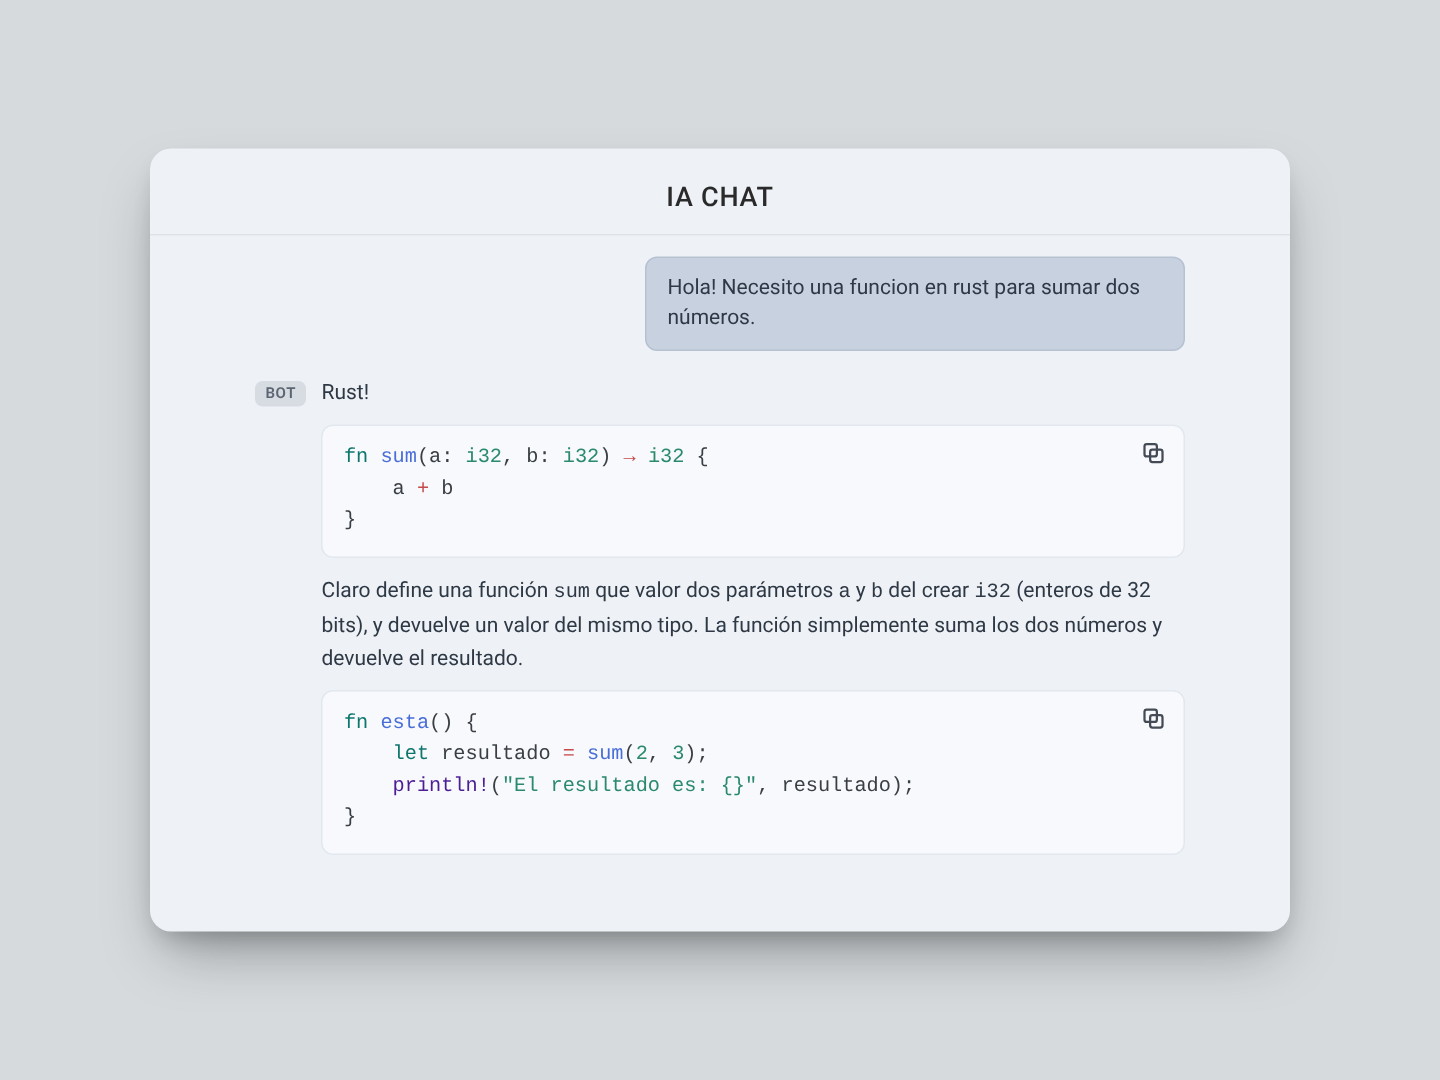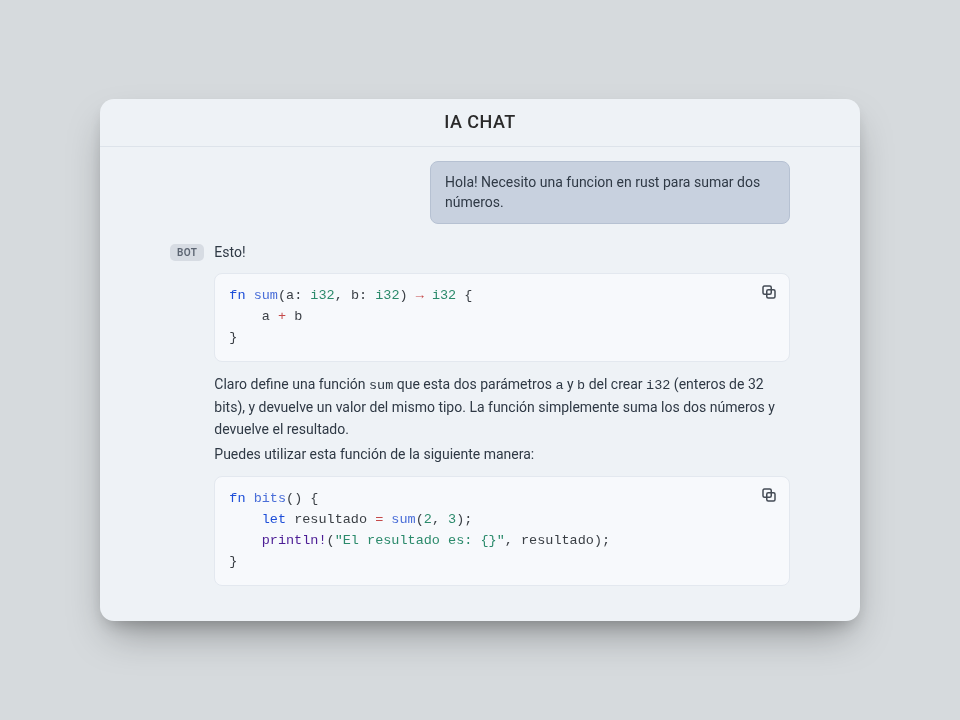--- a/index.html
+++ b/index.html
@@ -15,21 +15,21 @@
     width: 760px;
     height: 522px;
     background: #eef2f6;
     border-radius: 14px;
     box-shadow: 0 20px 40px -10px rgba(0,0,0,0.35), 0 8px 16px -6px rgba(0,0,0,0.2);
     overflow: hidden;
     display: flex;
     flex-direction: column;
   }
   .header {
-    padding: 12px 0 14px 0;
+    padding: 22px 0 14px 0;
     text-align: center;
     border-bottom: 1px solid #dde3ea;
   }
   .title {
     font-size: 18px;
     letter-spacing: 0.5px;
     color: #2a2a2a;
     font-weight: 500;
   }
   .body {
@@ -97,21 +97,21 @@
   }
   .copy-btn svg { width: 18px; height: 18px; }
   
   code.inline {
     font-family: "SFMono-Regular", Consolas, "Liberation Mono", Menlo, monospace;
     background: transparent;
     color: #2f3945;
     font-size: 13.5px;
   }
   
-  .kw   { color: #1d4ed8; }   
+  .kw   { color: #0f766e; }   
   .fnname { color: #4a6ed8; }
   .ty   { color: #2b8a6b; }   
   .arr  { color: #c54a4a; }   
   .op   { color: #c54a4a; }   
   .num  { color: #2b8a6b; }
   .str  { color: #2b8a6b; }
   .pun  { color: #3a3f45; }
   .macro{ color: #4c1d95; }
   .ident{ color: #3a3f45; }
 
@@ -128,33 +128,32 @@
 
   <div class="body">
 
     <div class="row-user">
       <div class="user-bubble">Hola! Necesito una funcion en rust para sumar dos números.</div>
     </div>
 
     <div class="row-bot">
       <div class="badge">BOT</div>
       <div class="bot-content">
-        <p>Esto!</p>
+        <p>Rust!</p>
 
         <div class="codewrap"><span class="kw">fn</span> <span class="fnname">sum</span><span class="pun">(</span><span class="ident">a</span><span class="pun">: </span><span class="ty">i32</span><span class="pun">, </span><span class="ident">b</span><span class="pun">: </span><span class="ty">i32</span><span class="pun">)</span><span class="arr"> → </span><span class="ty">i32</span><span class="pun"> {</span>
 <span>    </span><span class="ident">a</span><span class="op"> + </span><span class="ident">b</span>
 <span class="pun">}</span><div class="copy-btn"><svg viewBox="0 0 24 24" fill="none" stroke="currentColor" stroke-width="2" stroke-linecap="round" stroke-linejoin="round">
                 <rect x="9" y="9" width="11" height="11" rx="2"></rect>
                 <rect x="4" y="4" width="11" height="11" rx="2"></rect>
               </svg></div></div>
 
-        <p><span>Claro define una función </span><code class="inline">sum</code><span> que esta dos parámetros </span><code class="inline">a</code><span> y </span><code class="inline">b</code><span> del crear </span><code class="inline">i32</code><span> (enteros de 32 bits), y devuelve un valor del mismo tipo. La función simplemente suma los dos números y devuelve el resultado.</span></p>
-        <p>Puedes utilizar esta función de la siguiente manera:</p>
+        <p><span>Claro define una función </span><code class="inline">sum</code><span> que valor dos parámetros </span><code class="inline">a</code><span> y </span><code class="inline">b</code><span> del crear </span><code class="inline">i32</code><span> (enteros de 32 bits), y devuelve un valor del mismo tipo. La función simplemente suma los dos números y devuelve el resultado.</span></p>
 
-        <div class="codewrap"><span class="kw">fn</span> <span class="fnname">bits</span><span class="pun">()</span><span class="pun"> {</span>
+        <div class="codewrap"><span class="kw">fn</span> <span class="fnname">esta</span><span class="pun">()</span><span class="pun"> {</span>
 <span>    </span><span class="kw">let</span><span class="ident"> resultado </span><span class="op">= </span><span class="fnname">sum</span><span class="pun">(</span><span class="num">2</span><span class="pun">, </span><span class="num">3</span><span class="pun">);</span>
 <span>    </span><span class="macro">println!</span><span class="pun">(</span><span class="str">"El resultado es: {}"</span><span class="pun">, </span><span class="ident">resultado</span><span class="pun">);</span>
 <span class="pun">}</span><div class="copy-btn"><svg viewBox="0 0 24 24" fill="none" stroke="currentColor" stroke-width="2" stroke-linecap="round" stroke-linejoin="round">
                 <rect x="9" y="9" width="11" height="11" rx="2"></rect>
                 <rect x="4" y="4" width="11" height="11" rx="2"></rect>
               </svg></div></div>
 
       </div>
     </div>
 

